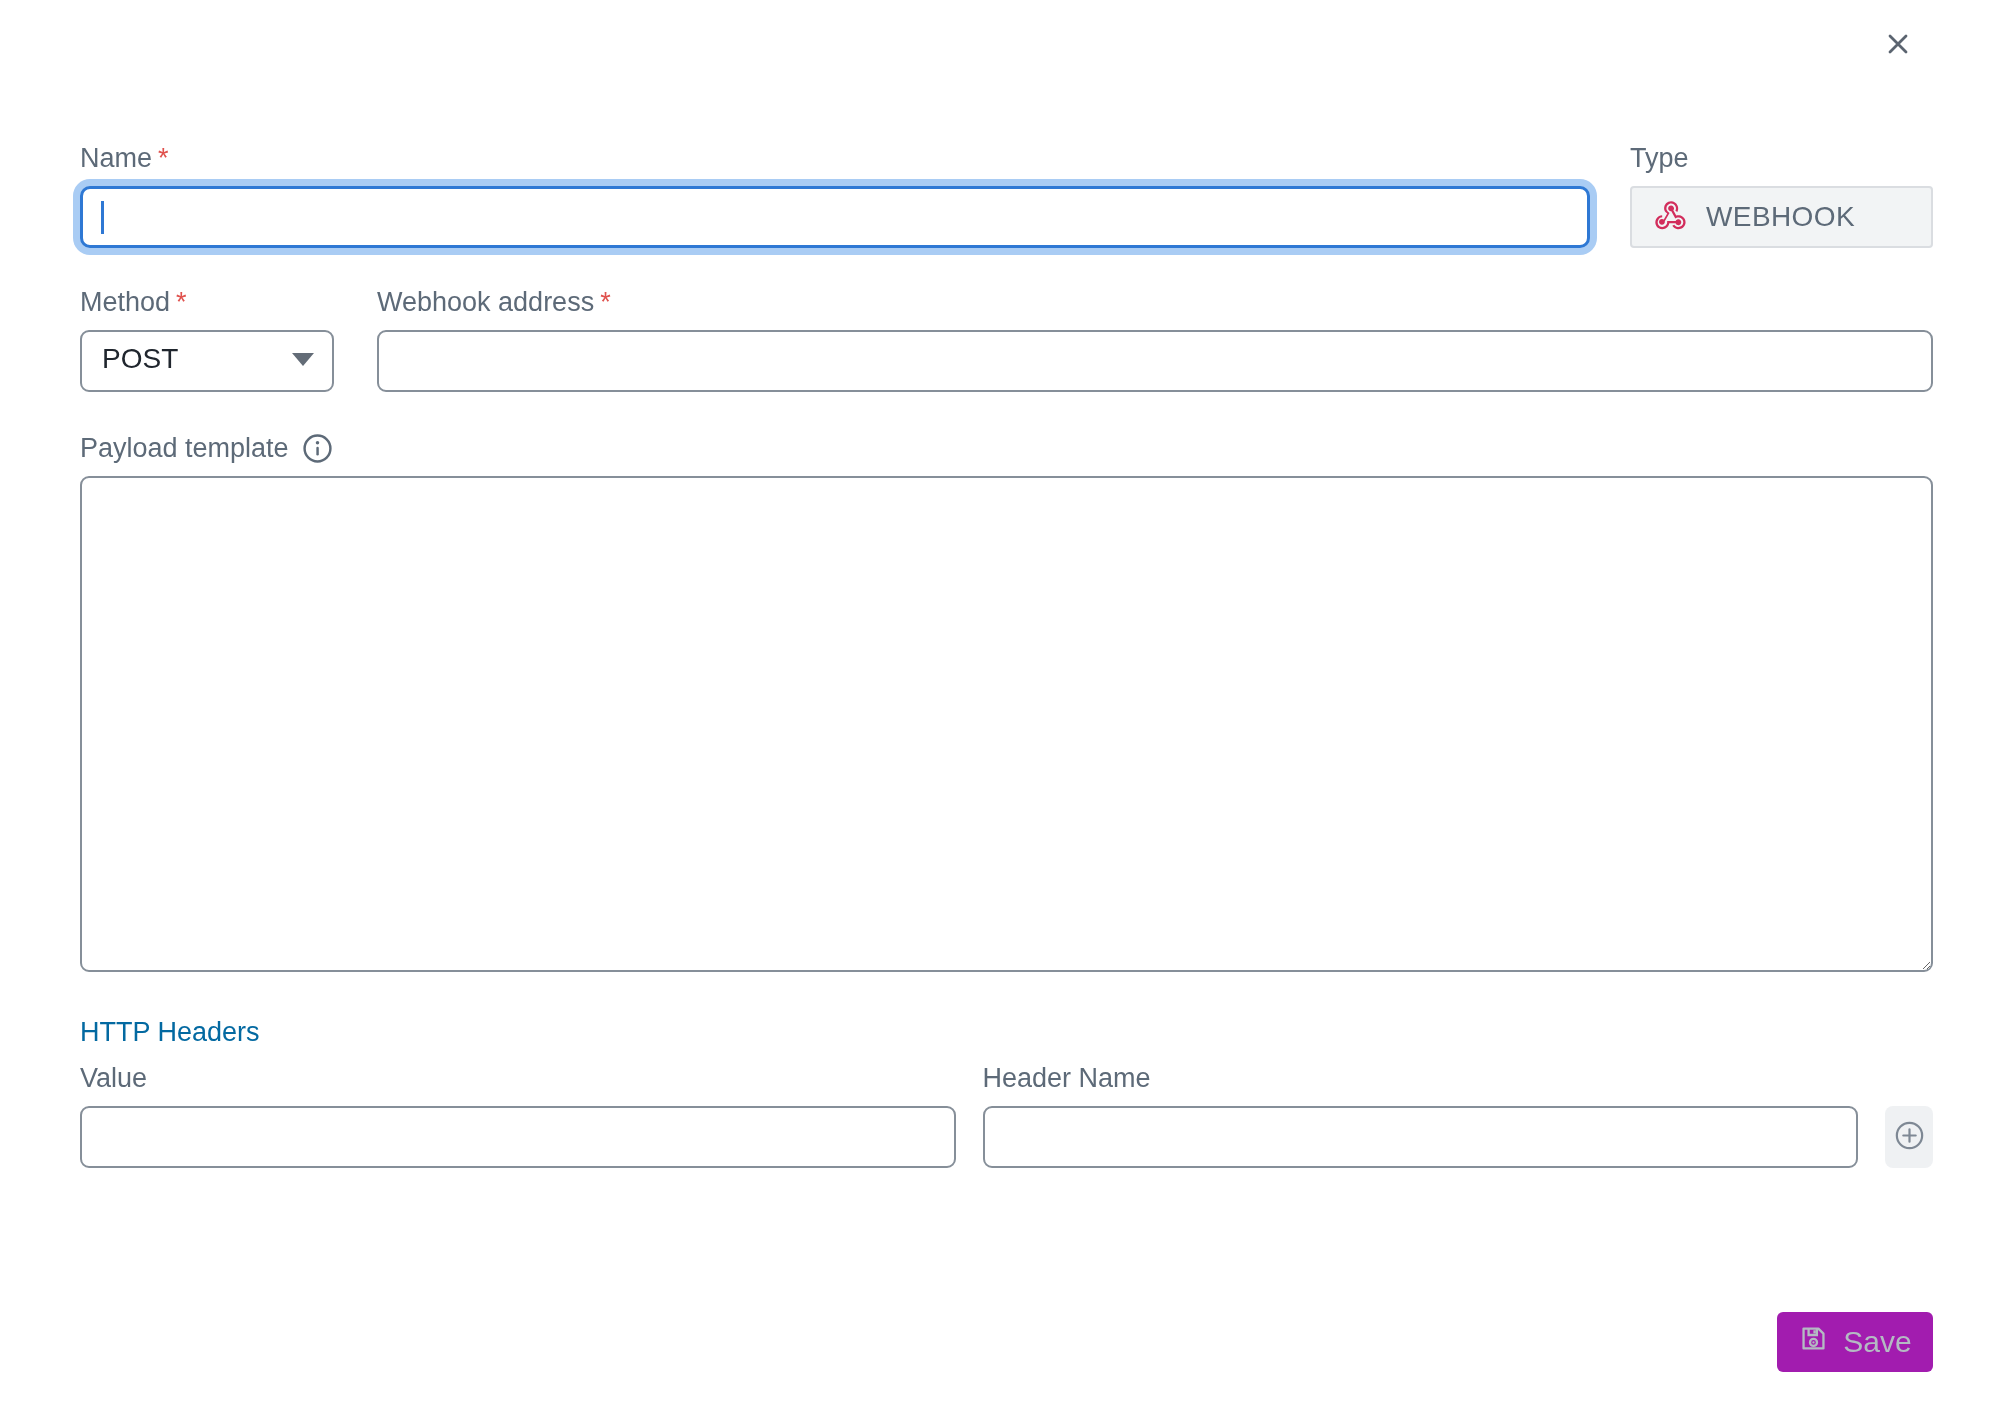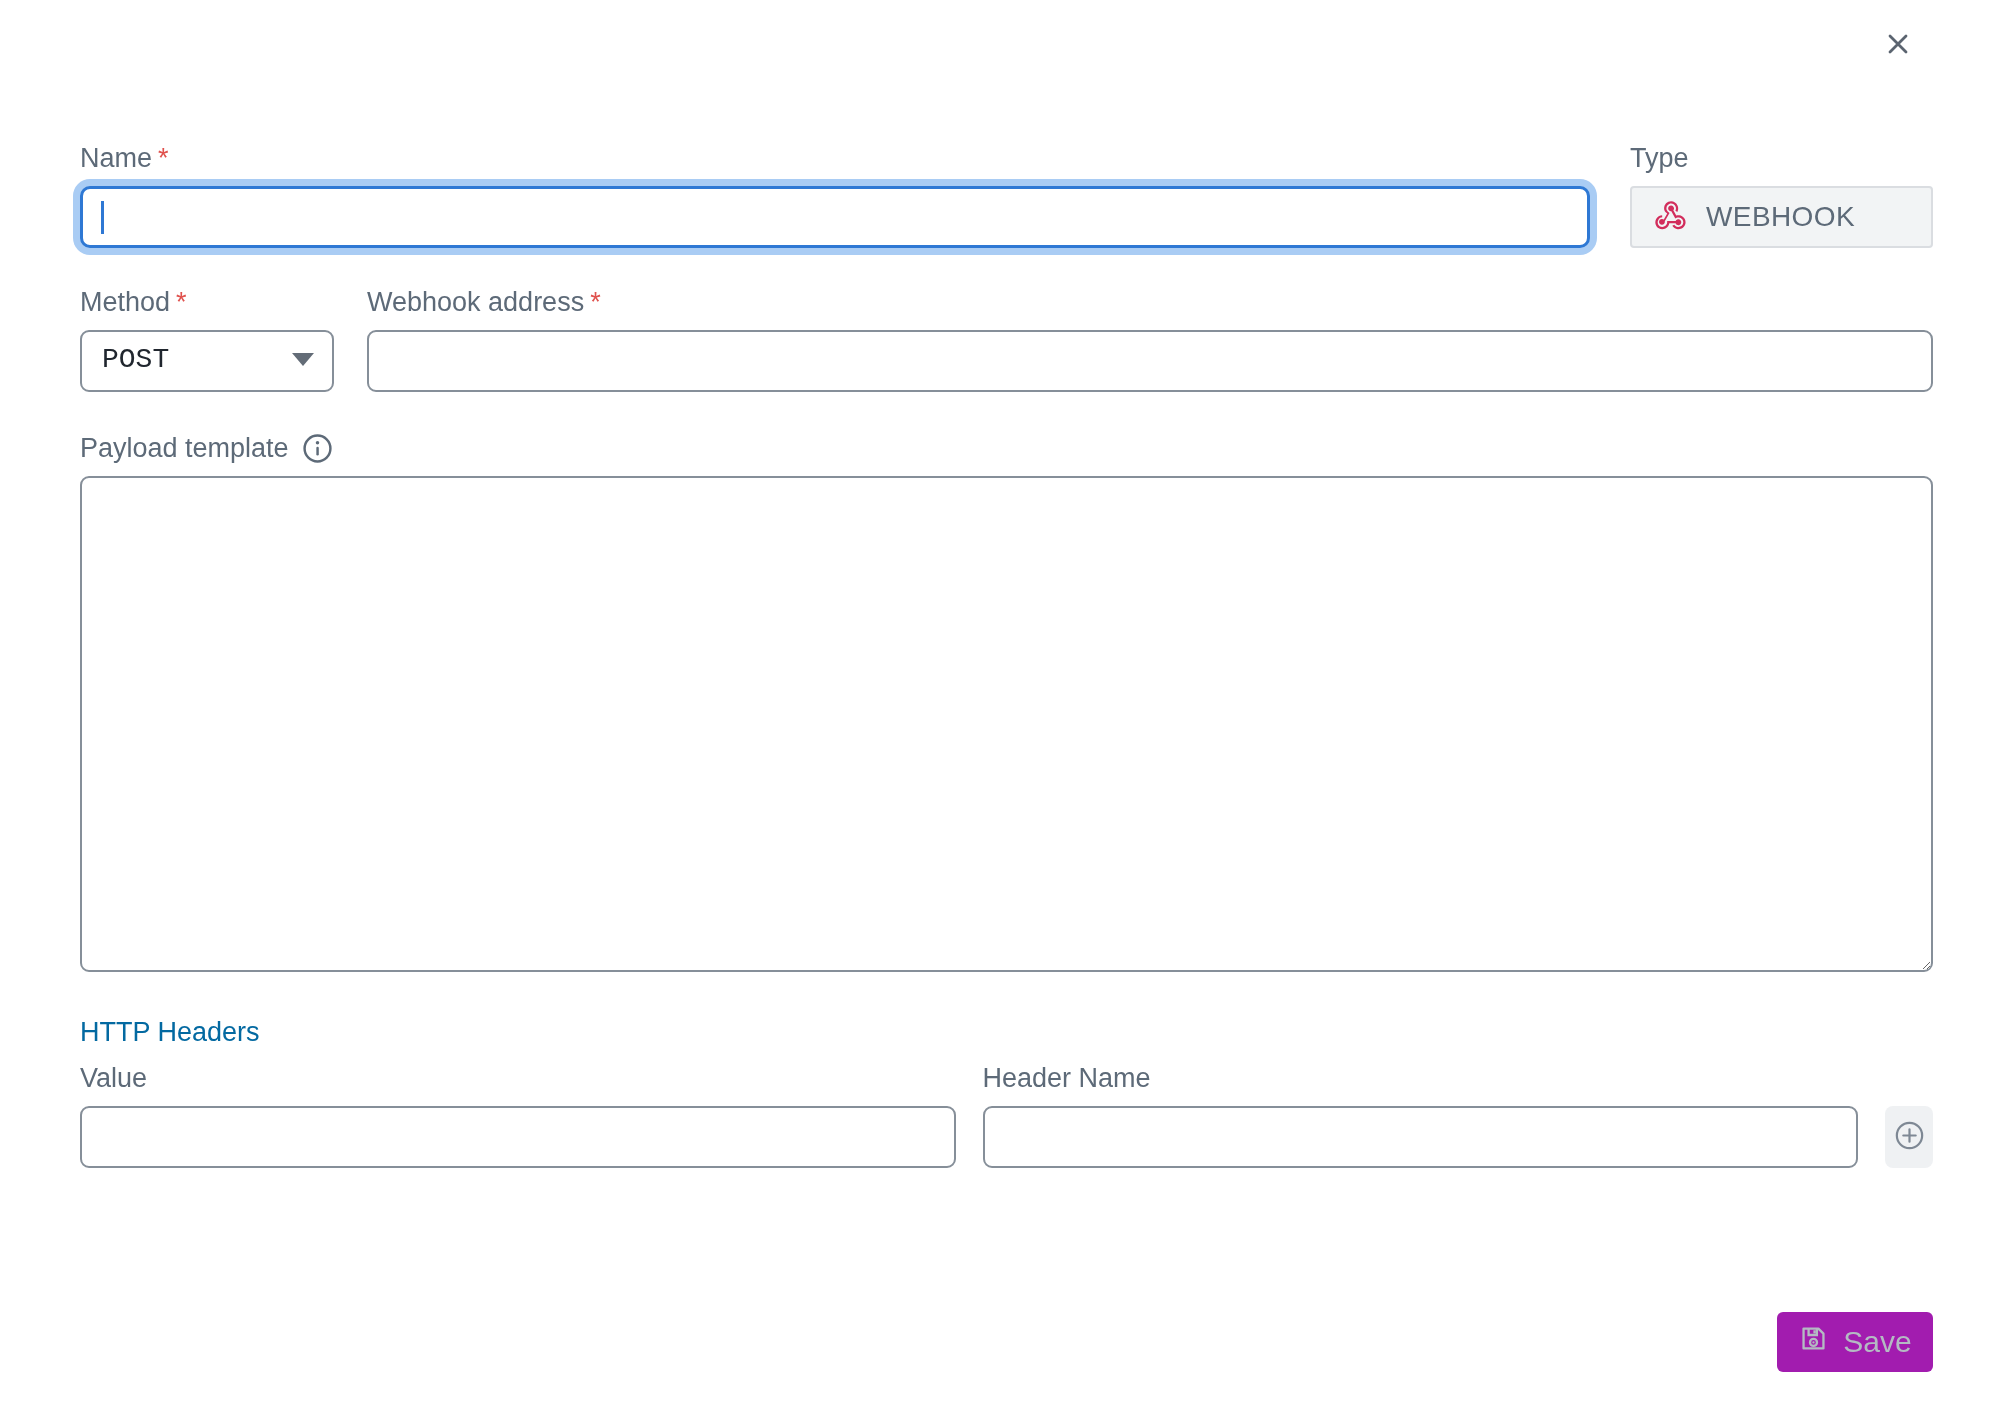--- a/index.html
+++ b/index.html
@@ -28,21 +28,21 @@
   
   .form { padding: 0 81px 0 80px; }
   .field-label {
     display: block; font-size: 27px; color: #5d6a78;
     line-height: 32px; margin-bottom: 12px; font-weight: 400;
   }
   .req { color: #e0524e; margin-left: 6px; }
 
   .row { display: flex; }
   .row-1 { margin-top: 72px; gap: 40px; }
-  .row-2 { margin-top: 38px; gap: 33px; }
+  .row-2 { margin-top: 38px; gap: 43px; }
 
   .field-name { flex: 1; min-width: 0; }
   .field-type { width: 303px; }
   .field-method { width: 254px; }
   .field-address { flex: 1; min-width: 0; }
 
   .text-input, .select-box, .payload-textarea {
     width: 100%; height: 62px;
     border: 2px solid #868f99; border-radius: 9px;
     background: #fff; font-size: 28px; color: #232a31;
@@ -71,21 +71,21 @@
   .type-chip {
     height: 62px; background: #f2f4f5;
     border: 2px solid #dadde1; border-radius: 4px;
     display: flex; align-items: center; gap: 17px; padding: 0 20px;
   }
   .type-chip-text { font-size: 28px; color: #5d6a78; letter-spacing: 0.4px; }
 
   
   .select-box {
     display: flex; align-items: center; justify-content: space-between;
-    padding: 0 18px 4px 20px; cursor: pointer; font-family: Liberation Mono, monospace;
+    padding: 0 18px 4px 20px; cursor: pointer;
   }
   .select-value { font-size: 28px; color: #20262e; }
   .caret-down {
     width: 0; height: 0;
     border-left: 11px solid transparent; border-right: 11px solid transparent;
     border-top: 13px solid #636c77;
   }
 
   
   .payload-section { margin-top: 40px; }

